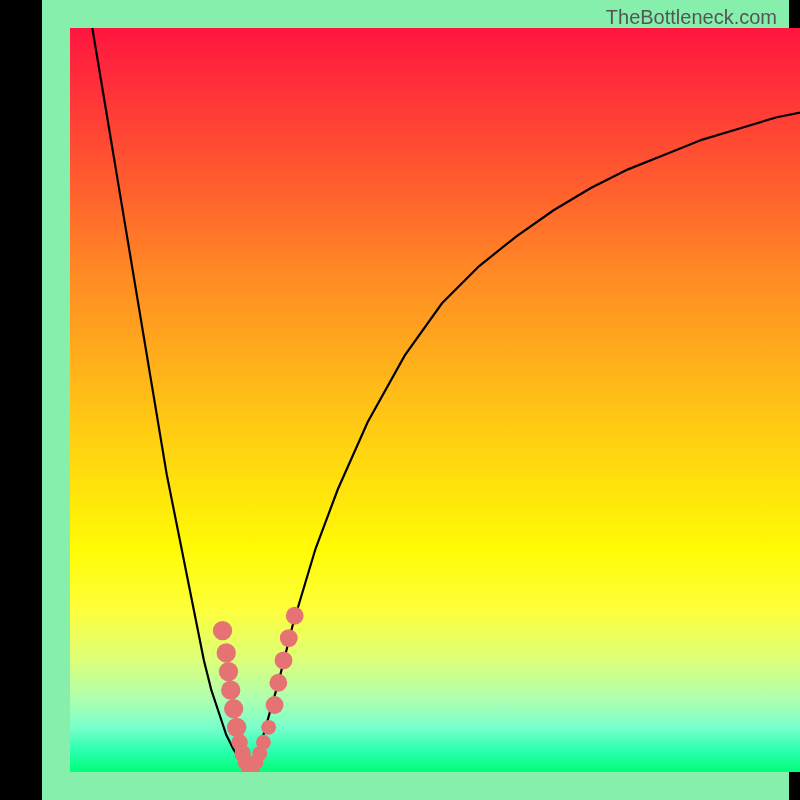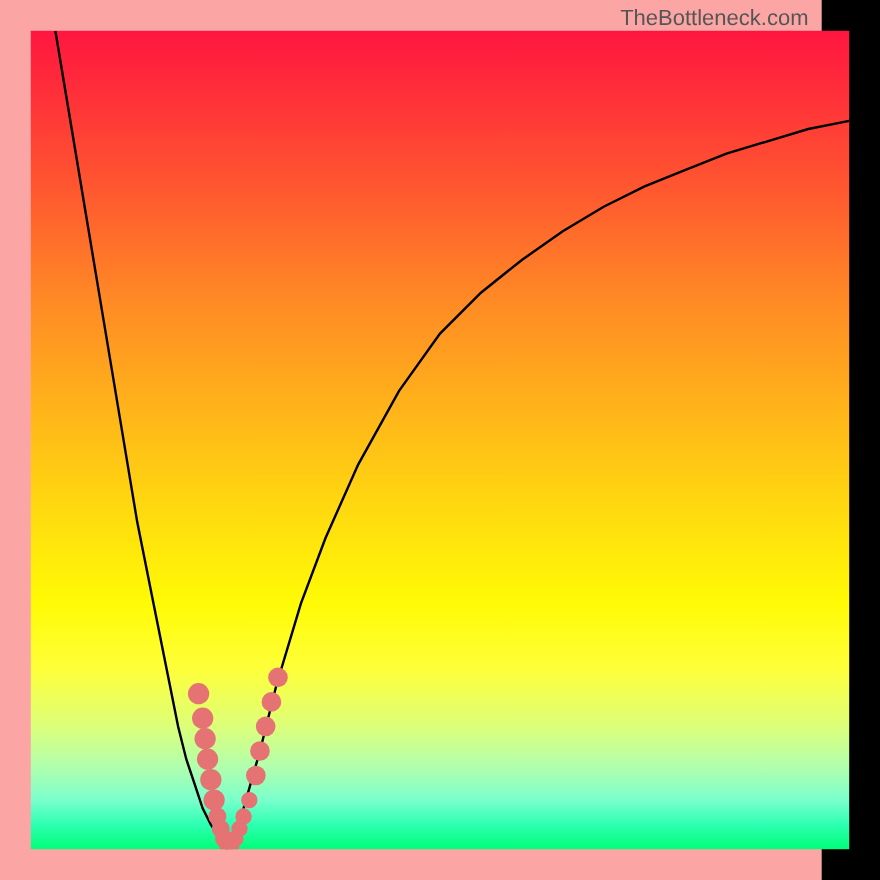--- a/index.html
+++ b/index.html
@@ -7,21 +7,22 @@
     width: 800px;
     height: 800px;
     overflow: hidden;
     font-family: Arial, sans-serif;
     background: #000;
   }
   .chart-container {
     position: relative;
     width: 747px;
     height: 800px;
-    background: #fca5a5;
+    background: #86efac;
+    margin-left: 42px;
   }
   .plot-area {
     position: absolute;
     left: 28px;
     top: 28px;
     width: 744px;
     height: 744px;
     background: linear-gradient(to bottom,
       #ff163f 0%,
       #ff2d3a 7%,

